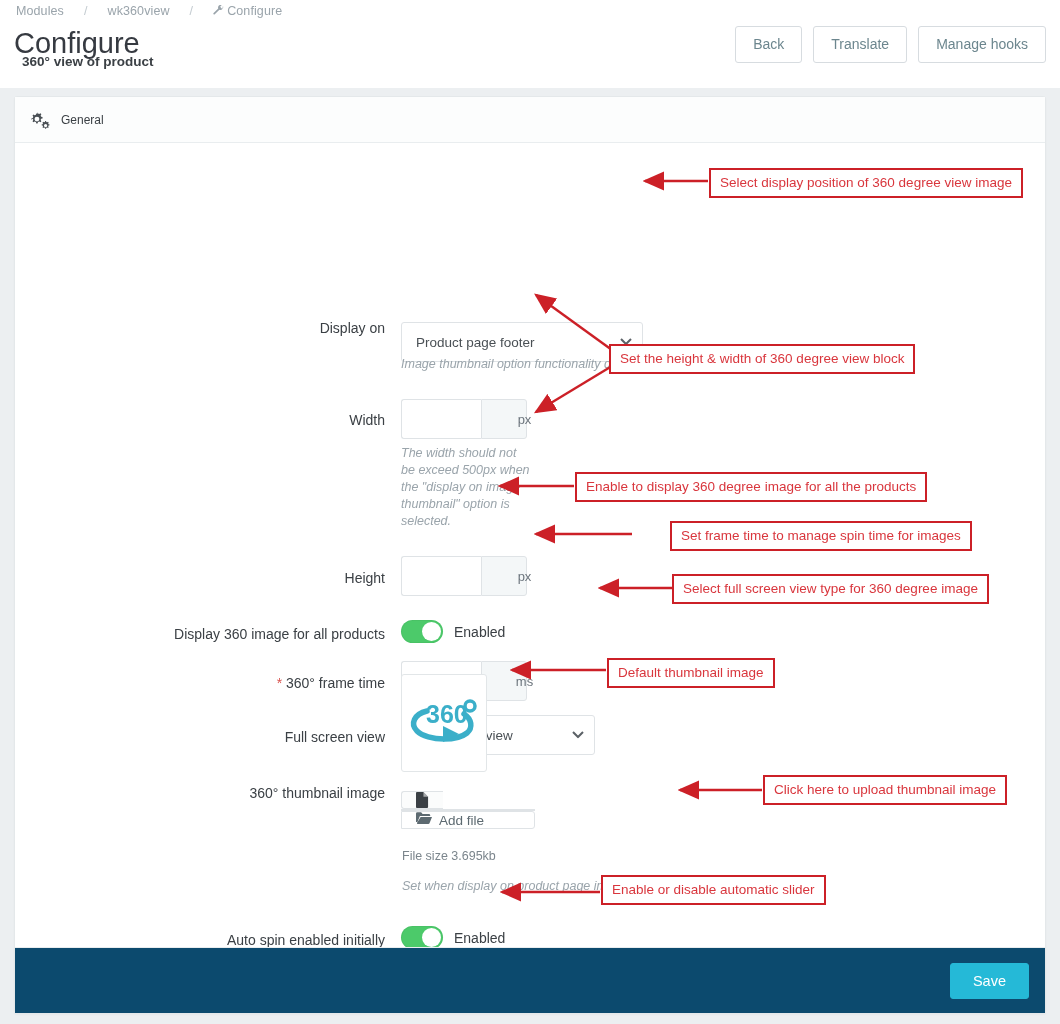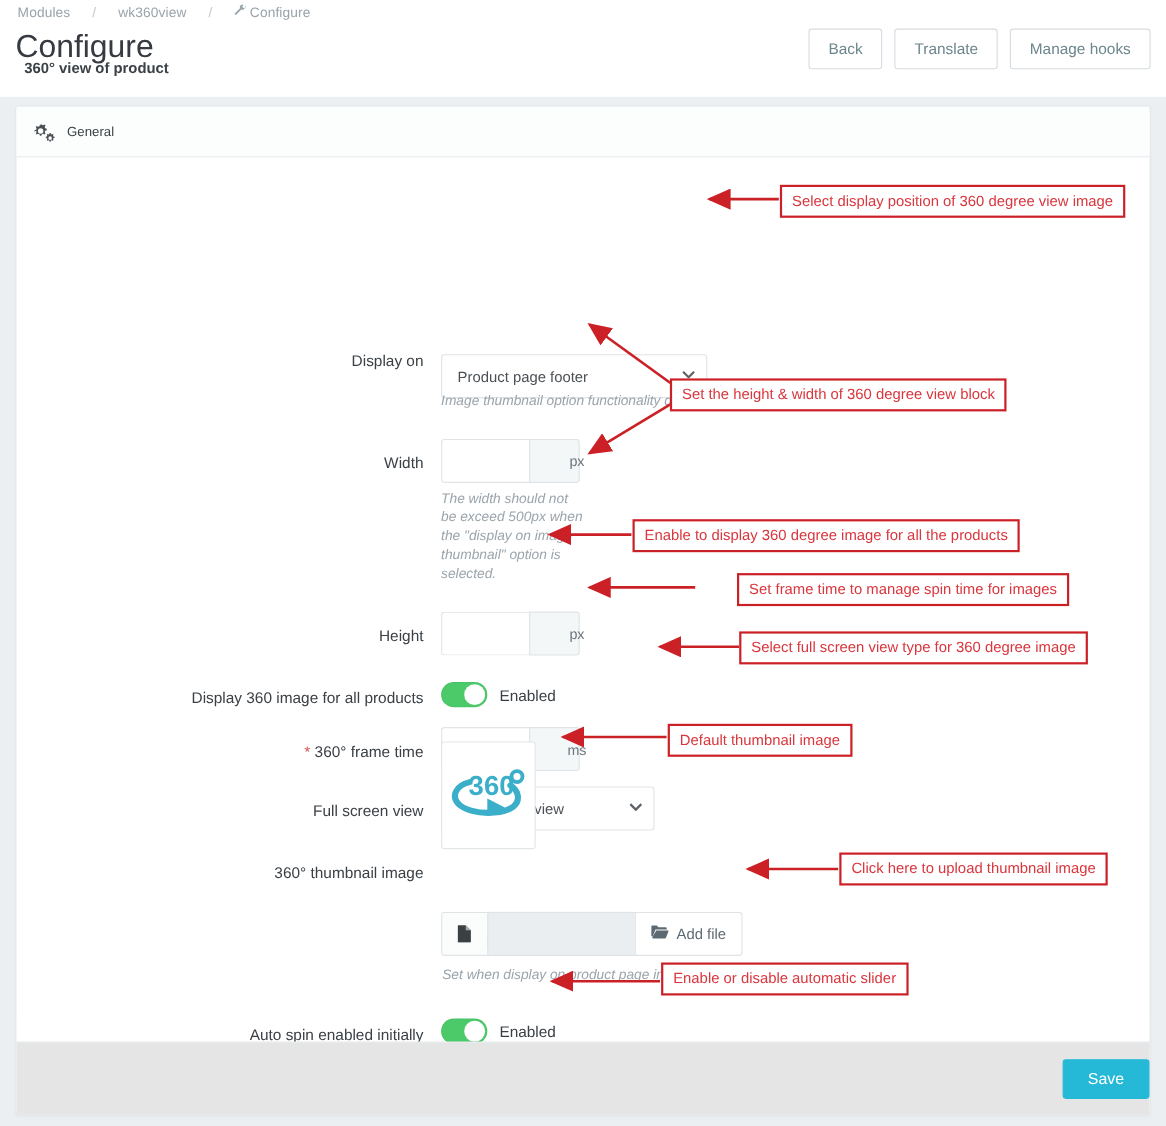--- a/index.html
+++ b/index.html
@@ -50,22 +50,22 @@
     display: flex; align-items: center; padding-left: 16px; gap: 10px;
     background: #fcfdfd;
   }
   .panel-head .title { font-size: 12px; color: #3b4045; font-weight: 400; }
   .gears-icon { width: 20px; height: 18px; color:#4a5055; display:block; }
 
   .panel-body { position: relative; height: 804px; }
 
   .panel-foot {
     position: absolute; left: 0; bottom: 0; width: 100%; height: 66px;
-    background: #e5e5e5; border-top: 1px solid #e9edef;
-    display: flex; align-items: center; justify-content: flex-end; 
+    background: #0c4a6e; border-top: 1px solid #e9edef;
+    display: flex; align-items: center; justify-content: flex-end; padding-right: 16px;
   }
   .save-btn {
     background: #25b9d7; border: 1px solid #25b9d7; color: #ffffff;
     font-size: 14.5px; padding: 9px 22px; border-radius: 3px; cursor: pointer;
     font-family: "Liberation Sans", sans-serif;
   }
   .flabel {
     position: absolute; text-align: right; font-size: 14px; color: #3b4045;
     line-height: 18px;
   }
@@ -258,21 +258,21 @@
             <path d="M36 33 L52 41 L36 49 Z" fill="#3bafc9"></path>
 
             <text x="19" y="30" font-family="'Liberation Sans', sans-serif" font-size="25" font-weight="700" fill="#3bafc9">360</text>
 
             <circle cx="63" cy="13" r="5" stroke="#3bafc9" stroke-width="3.5" fill="none"></circle>
           </svg>
         </span>
       </div>
       <div class="filesize" style="left:387px; top:706px;">File size 3.695kb</div>
 
-      <div class="fileg" style="left:386px; top:686px;">
+      <div class="fileg" style="left:386px; top:648px;flex-direction:column;">
         <span class="fi-icon">
           <svg width="13" height="16" viewBox="0 0 14 17" fill="currentColor" aria-hidden="true">
             <path d="M1 0h7l5 5v11a1 1 0 0 1-1 1H1a1 1 0 0 1-1-1V1a1 1 0 0 1 1-1z"></path>
             <path d="M8 0l5 5H8V0z" fill="#ffffff" fill-opacity=".55"></path>
           </svg>
         </span>
         <span class="fi-text" title=""></span>
         <span class="fi-btn">
           <span>
             <svg width="16" height="13" viewBox="0 0 18 14" fill="currentColor" aria-hidden="true">

